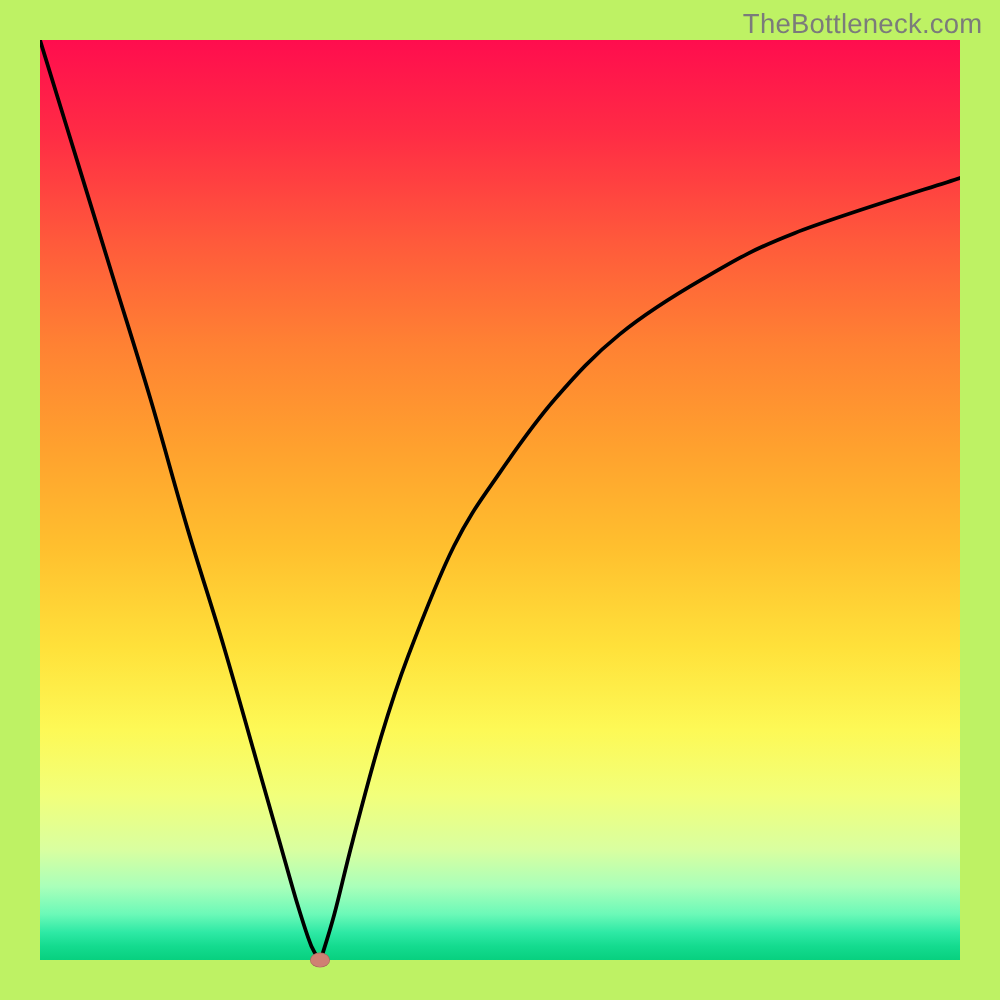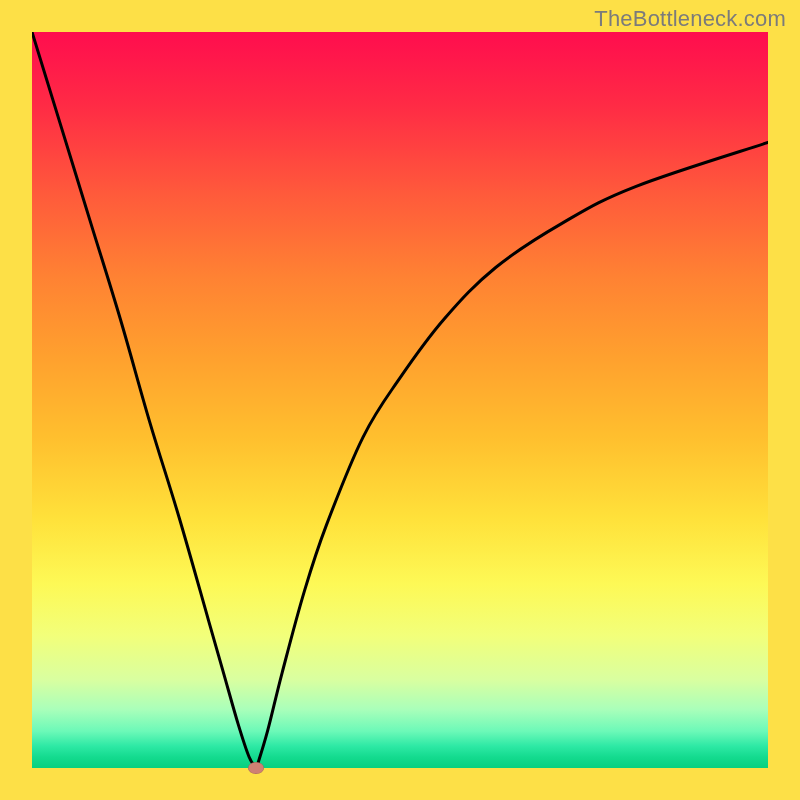--- a/index.html
+++ b/index.html
@@ -10,21 +10,21 @@
     background: #000;
     overflow: hidden;
     font-family: Arial, Helvetica, sans-serif;
   }
   .frame {
     position: absolute;
     left: 0;
     top: 0;
     width: 800px;
     height: 800px;
-    background: #fde047;
+    background: #bef264;
   }
   .plot {
     position: absolute;
     left: 32px;
     top: 32px;
     width: 736px;
     height: 736px;
     
     background: linear-gradient(to bottom,
       #ff0d4e 0%,

